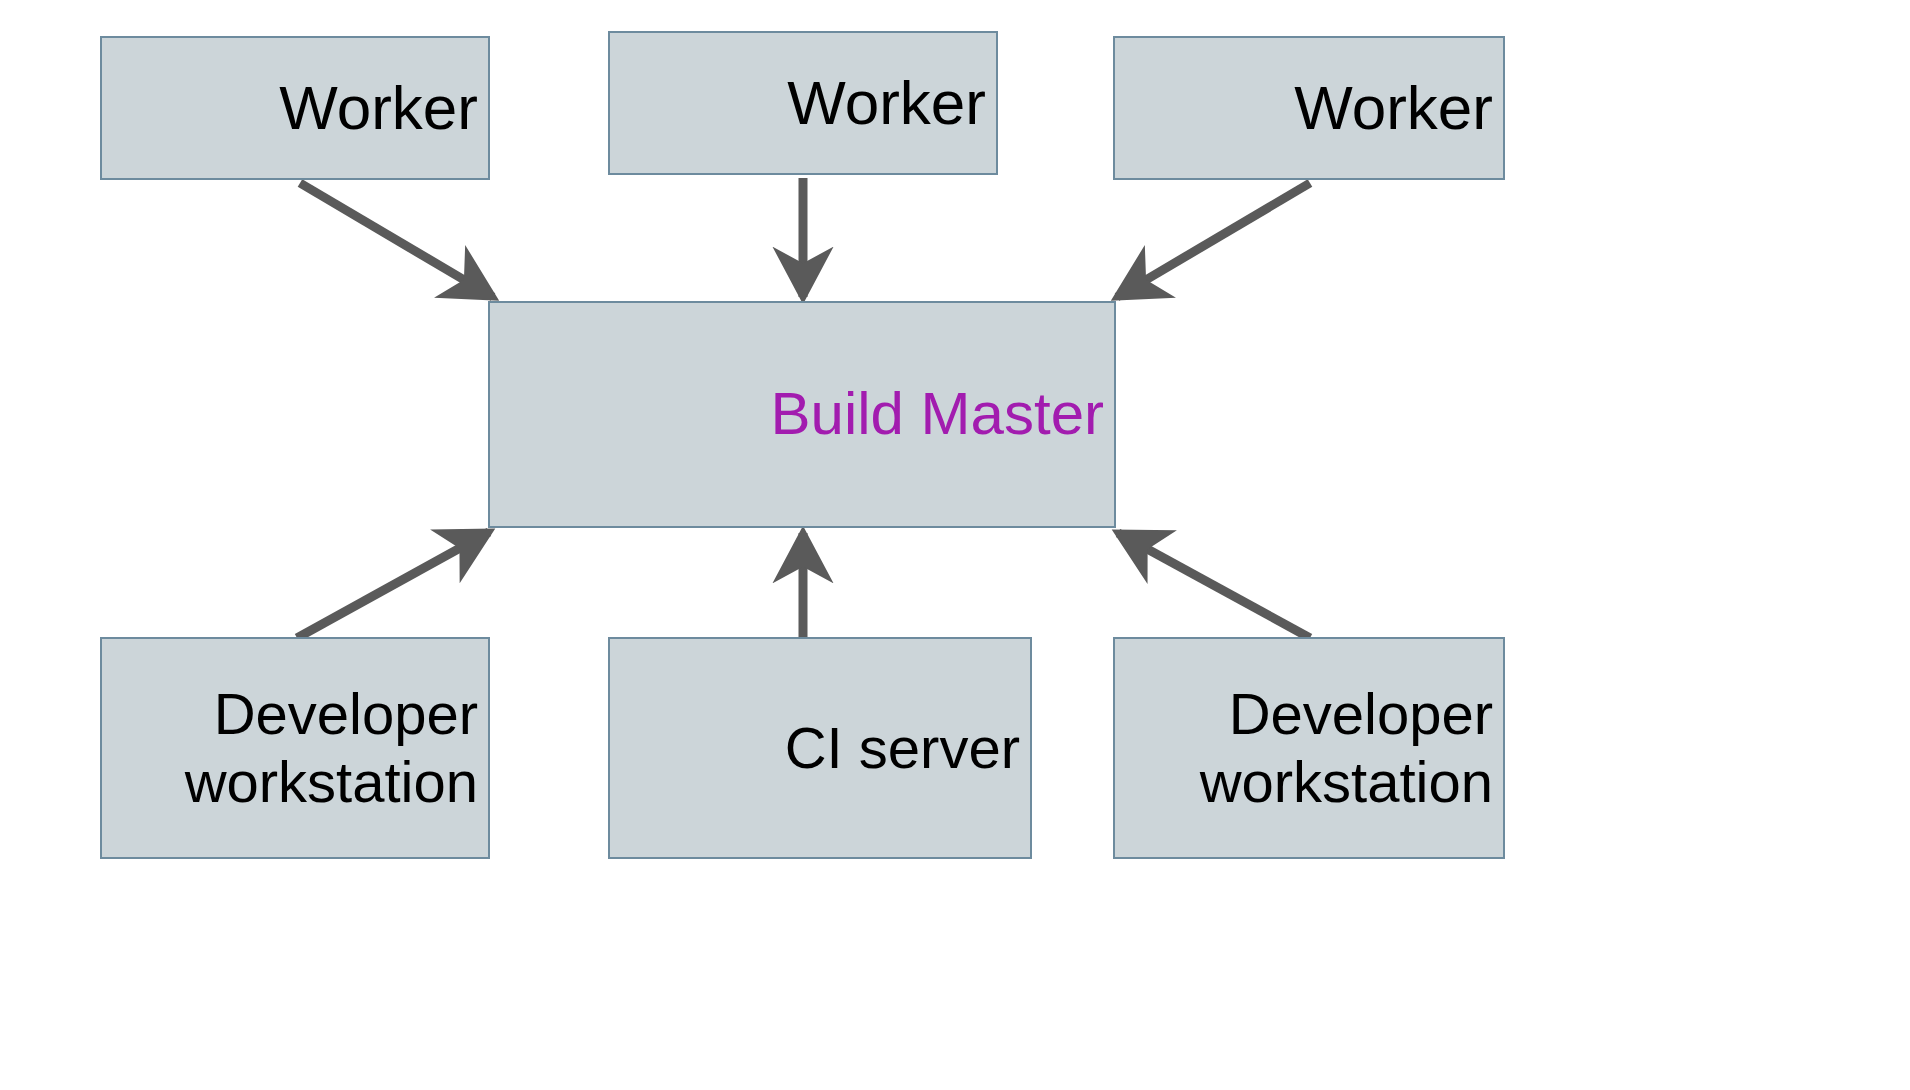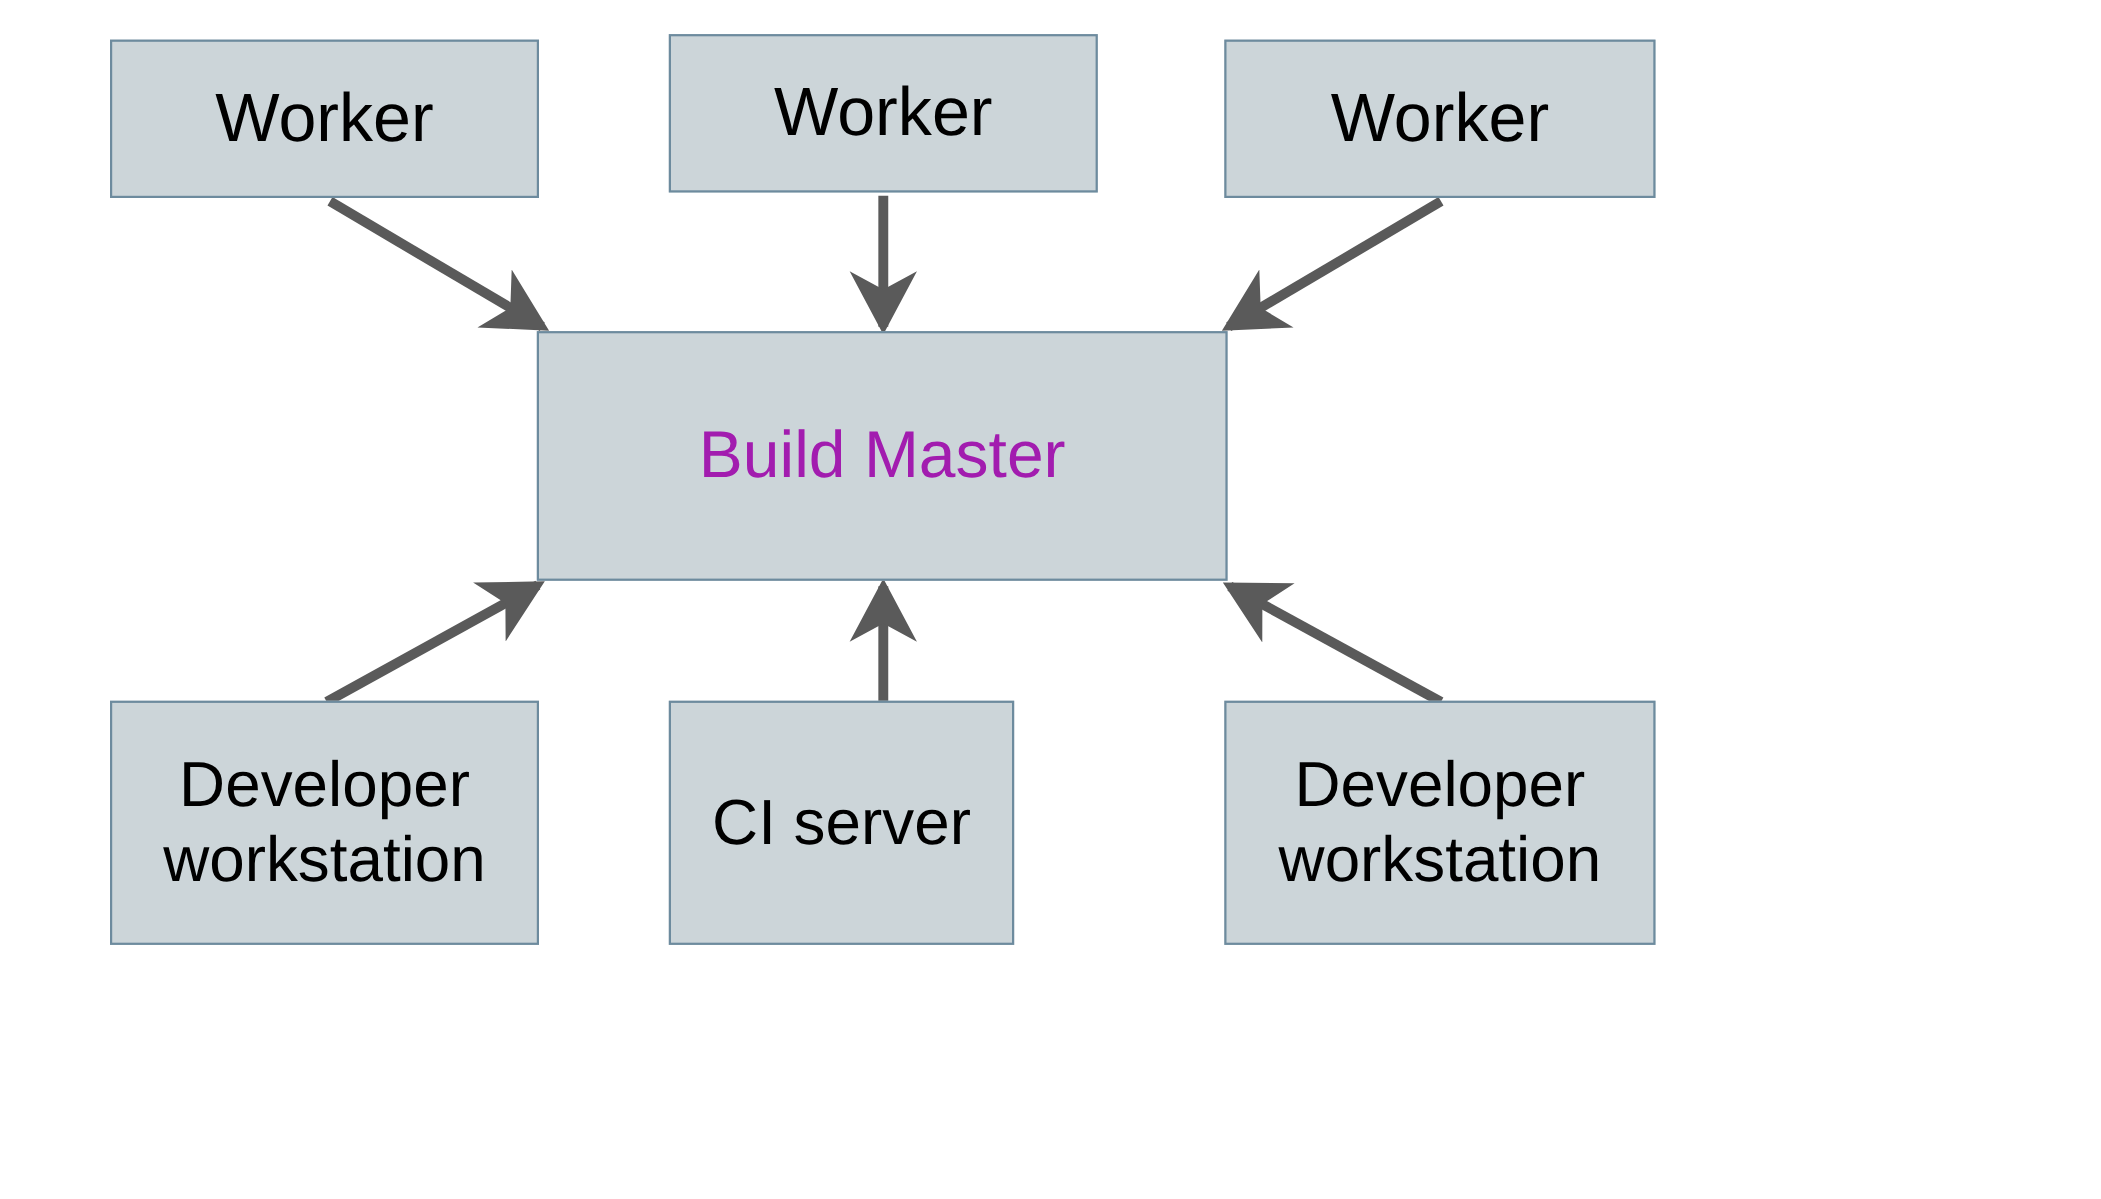--- a/index.html
+++ b/index.html
@@ -27,21 +27,21 @@
     pointer-events: none;
   }
   .node {
     position: absolute;
     box-sizing: border-box;
     background: #ccd5d9;
     border: 2px solid #6d8b9e;
     display: flex;
     align-items: center;
     justify-content: center;
-    text-align: center;
+    text-align: right;
     color: #000000;
     line-height: 1.18;
     white-space: pre-line;
     z-index: 2;
   }
   .node-label {
     display: block;
     width: 100%;
     padding: 0 10px;
     box-sizing: border-box;
@@ -50,21 +50,21 @@
   
   #node-worker-1 { left: 100px;  top: 36px;  width: 390px; height: 144px; font-size: 62px; }
   #node-worker-2 { left: 608px;  top: 31px;  width: 390px; height: 144px; font-size: 62px; }
   #node-worker-3 { left: 1113px; top: 36px;  width: 392px; height: 144px; font-size: 62px; }
 
   
   #node-build-master { left: 488px; top: 301px; width: 628px; height: 227px; font-size: 60px; }
 
   
   #node-dev-ws-1 { left: 100px;  top: 637px; width: 390px; height: 222px; font-size: 58px; }
-  #node-ci-server { left: 608px; top: 637px; width: 314px; height: 222px; font-size: 58px; }
+  #node-ci-server { left: 608px; top: 637px; width: 424px; height: 222px; font-size: 58px; }
   #node-dev-ws-2 { left: 1113px; top: 637px; width: 392px; height: 222px; font-size: 58px; }
 </style>
 </head>
 <body>
 
 <div id="canvas" style="background: rgb(255, 255, 255);">
 
   <svg id="arrow-layer" viewBox="0 0 1910 1090" width="1910" height="1090" xmlns="http://www.w3.org/2000/svg">
     <defs>
       <marker id="arrowhead" markerWidth="7" markerHeight="7" refX="5.6" refY="3.5" orient="auto" markerUnits="strokeWidth">

